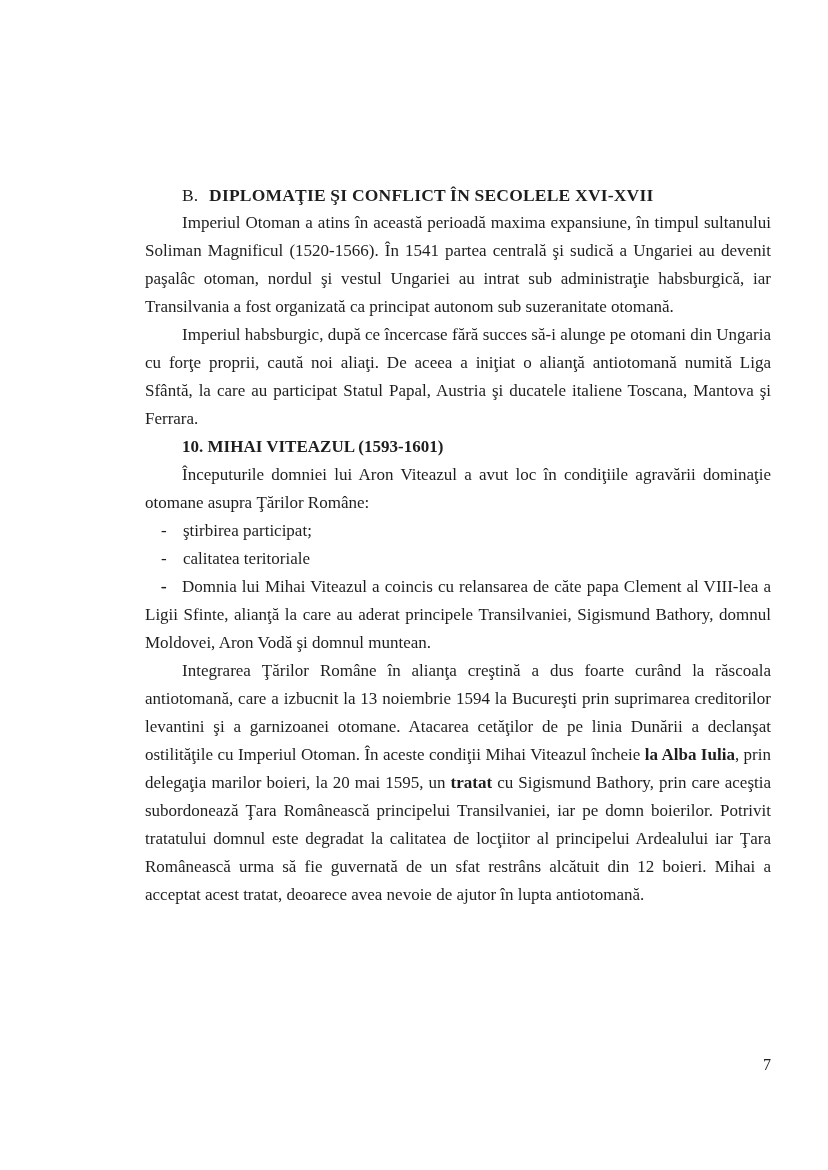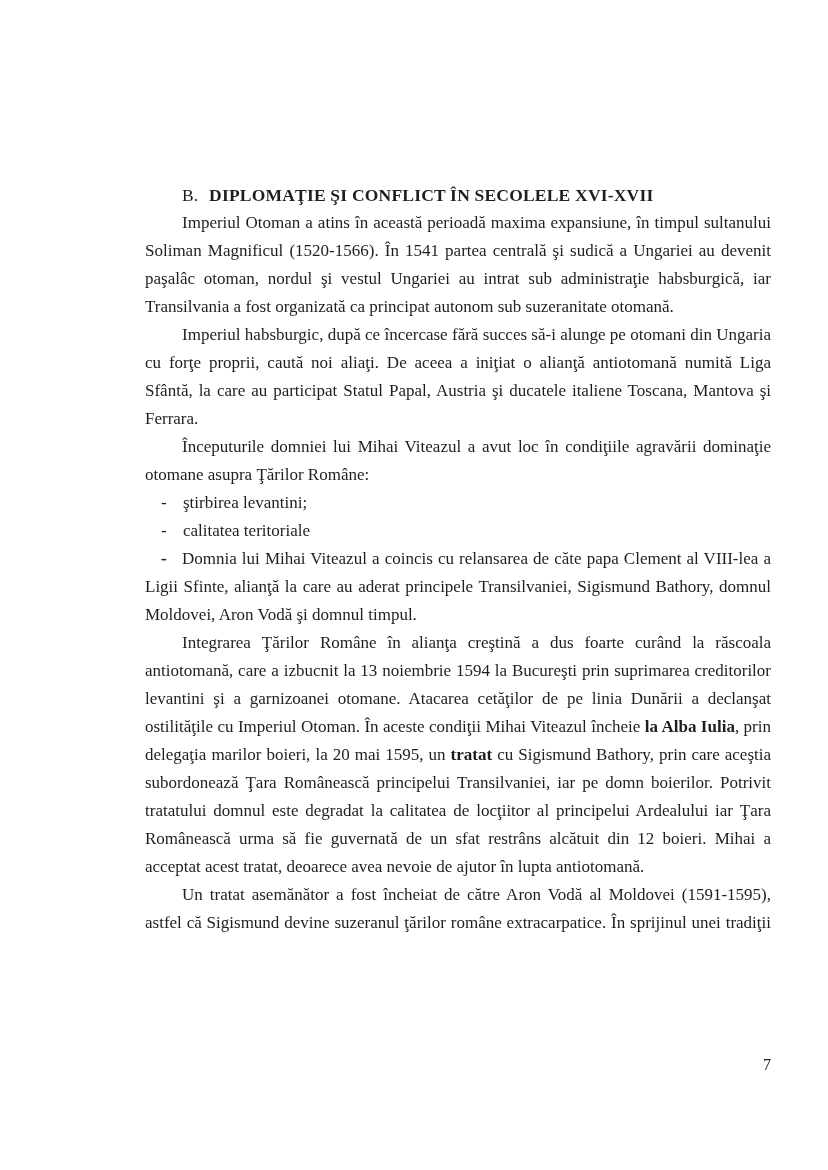--- a/index.html
+++ b/index.html
@@ -74,33 +74,33 @@
 
 <div class="page">
   <div class="content">
 
     <p class="title-line"><span class="title-prefix">B.</span><span class="title-main">DIPLOMAŢIE ŞI CONFLICT ÎN SECOLELE XVI-XVII</span></p>
 
     <p>Imperiul Otoman a atins în această perioadă maxima expansiune, în timpul sultanului Soliman Magnificul (1520-1566). În 1541 partea centrală şi sudică a Ungariei au devenit paşalâc otoman, nordul şi vestul Ungariei au intrat sub administraţie habsburgică, iar Transilvania a fost organizată ca principat autonom sub suzeranitate otomană.</p>
 
     <p>Imperiul habsburgic, după ce încercase fără succes să-i alunge pe otomani din Ungaria cu forţe proprii, caută noi aliaţi. De aceea a iniţiat o alianţă antiotomană numită Liga Sfântă, la care au participat Statul Papal, Austria şi ducatele italiene Toscana, Mantova şi Ferrara.</p>
 
+    <p class="subheading">10. MIHAI VITEAZUL (1593-1601)</p>
 
-    <p>Începuturile domniei lui Mihai Viteazul a avut loc în condiţiile agravării dominaţie otomane asupra Ţărilor Române:</p>
+    <p>Începuturile domniei lui Aron Viteazul a avut loc în condiţiile agravării dominaţie otomane asupra Ţărilor Române:</p>
 
-    <div class="bullet-item"><span class="bullet-marker">-</span><span>ştirbirea levantini;</span></div>
+    <div class="bullet-item"><span class="bullet-marker">-</span><span>ştirbirea participat;</span></div>
 
     <div class="bullet-item"><span class="bullet-marker">-</span><span>calitatea teritoriale</span></div>
 
     <div class="bullet-item"><span class="bullet-marker">-</span></div>
 
     <div class="bullet-item"><span class="bullet-marker">-</span></div>
 
-    <p>Domnia lui Mihai Viteazul a coincis cu relansarea de căte papa Clement al VIII-lea a Ligii Sfinte, alianţă la care au aderat principele Transilvaniei, Sigismund Bathory, domnul Moldovei, Aron Vodă şi domnul timpul.</p>
+    <p>Domnia lui Mihai Viteazul a coincis cu relansarea de căte papa Clement al VIII-lea a Ligii Sfinte, alianţă la care au aderat principele Transilvaniei, Sigismund Bathory, domnul Moldovei, Aron Vodă şi domnul muntean.</p>
 
     <p><span>Integrarea Ţărilor Române în alianţa creştină a dus foarte curând la răscoala antiotomană, care a izbucnit la 13 noiembrie 1594 la Bucureşti prin suprimarea creditorilor levantini şi a garnizoanei otomane. Atacarea cetăţilor de pe linia Dunării a declanşat ostilităţile cu Imperiul Otoman. În aceste condiţii Mihai Viteazul încheie </span><b>la Alba Iulia</b><span>, prin delegaţia marilor boieri, la 20 mai 1595, un </span><b>tratat</b><span> cu Sigismund Bathory, prin care aceştia subordonează Ţara Românească principelui Transilvaniei, iar pe domn boierilor. Potrivit tratatului domnul este degradat la calitatea de locţiitor al principelui Ardealului iar Ţara Românească urma să fie guvernată de un sfat restrâns alcătuit din 12 boieri. Mihai a acceptat acest tratat, deoarece avea nevoie de ajutor în lupta antiotomană.</span></p>
 
-    <p class="continues">Un tratat asemănător a fost încheiat de către Aron Vodă al Moldovei (1591-1595), astfel că Sigismund devine suzeranul ţărilor române extracarpatice. În sprijinul unei tradiţii</p>
 
   </div>
 
   <div class="page-number">7</div>
 </div>
 
 </body></html>

